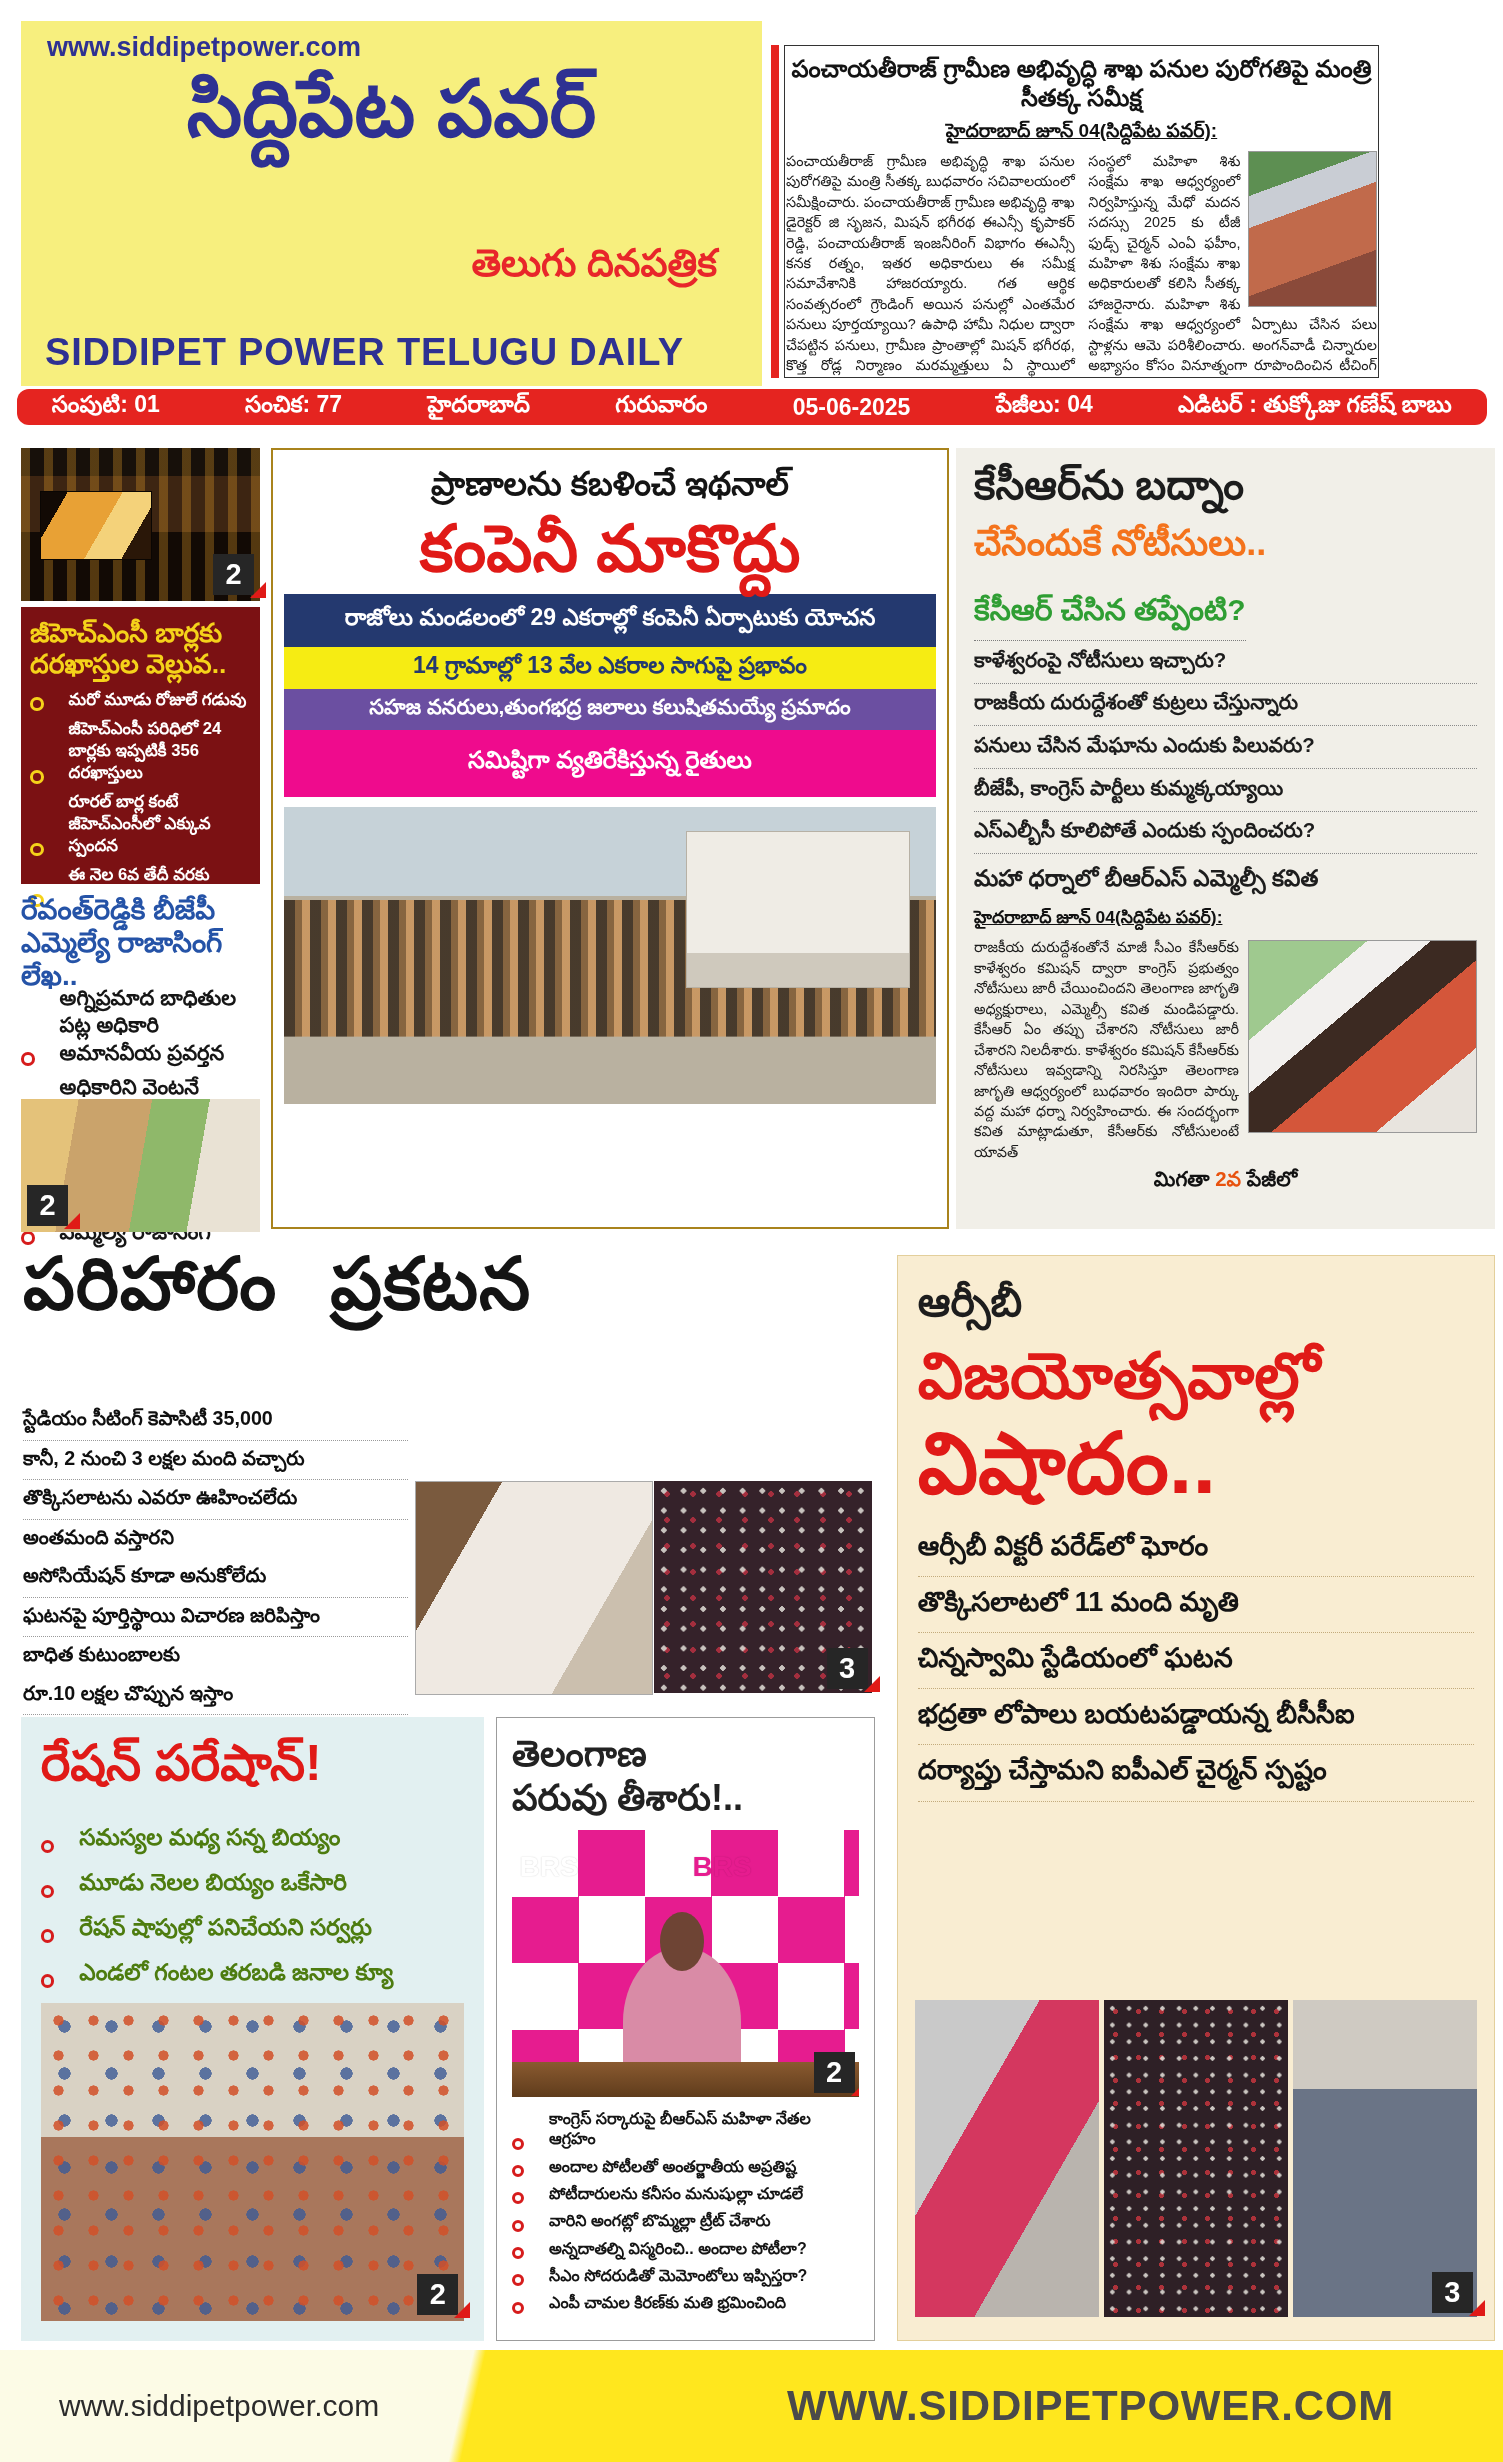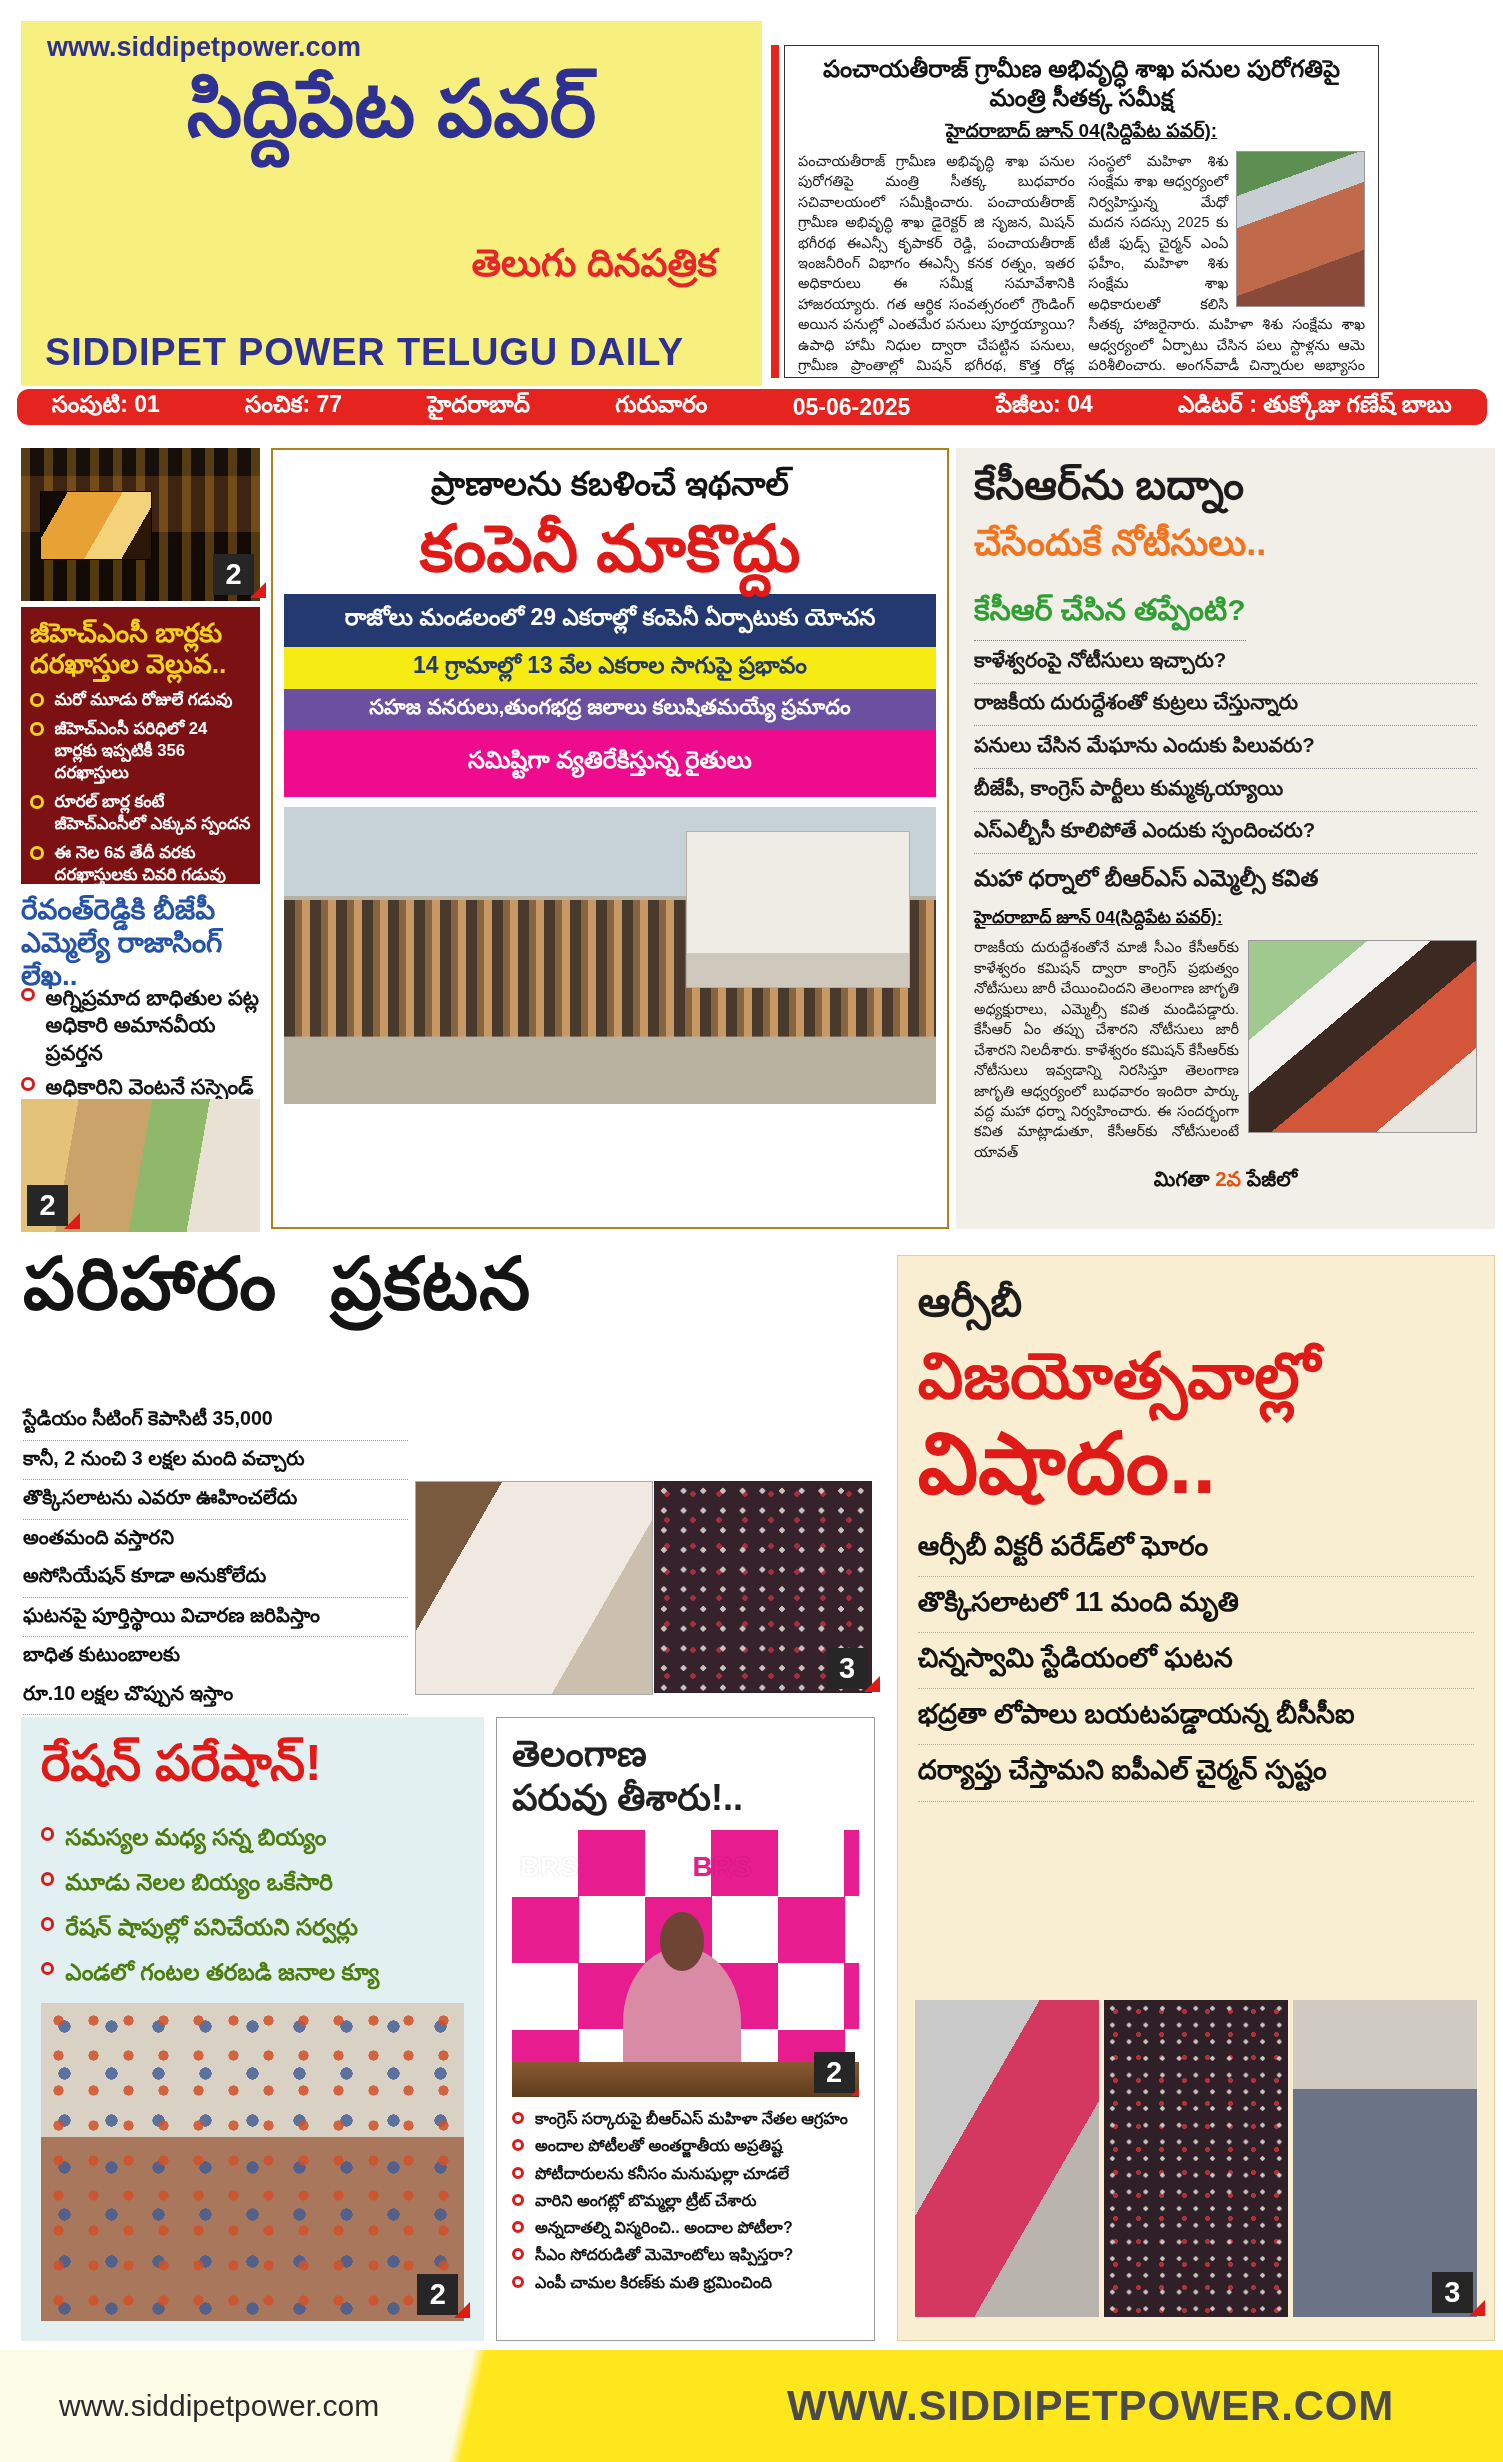--- a/index.html
+++ b/index.html
@@ -11,21 +11,21 @@
   .abs{position:absolute;}
   
   #masthead{left:21px;top:21px;width:741px;height:365px;background:#f7ef7e;}
   .mh-url{position:absolute;left:26px;top:10.6px;font-size:27px;font-weight:bold;color:#2e3192;}
   .mh-title{position:absolute;left:0;right:0;top:47px;text-align:center;font-size:79px;font-weight:800;color:#2e3192;line-height:1.05;}
   .mh-tagline{position:absolute;right:45px;top:221px;font-size:38px;font-weight:bold;color:#e8262a;}
   .mh-sub{position:absolute;left:24px;bottom:12px;font-size:38px;font-weight:800;color:#2e3192;letter-spacing:0.8px;}
   
   #redrule{left:771px;top:45px;width:7.6px;height:333px;background:#e52420;}
   #topbox{left:784px;top:45px;width:595px;height:333px;background:#fff;border:1.5px solid #333;
-    box-sizing:border-box;padding:9px 13px;overflow:hidden;}
+    box-sizing:border-box;padding:9px 1px;overflow:hidden;}
   .tb-headline{font-size:24px;font-weight:800;text-align:center;color:#141414;line-height:1.2;}
   .tb-dateline{font-size:19px;font-weight:800;text-decoration:underline;margin:7.6px auto 4.5px;text-align:center;width:60%;}
   .tb-cols{display:flex;gap:13.6px;}
   .tb-col{flex:1;font-size:14.4px;line-height:1.42;text-align:justify;color:#1b1b1b;}
   .tb-photo{float:right;width:127px;height:154px;margin:0 0 6px 7.6px;
     background:linear-gradient(160deg,#5d8f52 0 22%,#c9cdd4 22% 38%,#c16a4b 38% 72%,#8a4a3a 72%);border:0.8px solid #999;}
   
   #editionbar{left:16.7px;top:389px;width:1470px;height:36px;background:#e52420;border-radius:12px;
     display:flex;align-items:center;justify-content:space-between;padding:0 35px;box-sizing:border-box;
     color:#fff;font-size:23px;font-weight:bold;}
@@ -37,21 +37,21 @@
   
   #barphoto{left:21px;top:448px;width:239px;height:153px;
     background:
       repeating-linear-gradient(90deg,rgba(255,176,44,.28) 0 9px,rgba(0,0,0,0) 9px 23px),
       linear-gradient(#17100a 0 18%,#3d2512 18% 55%,#120a05 55%);}
   #barphoto .inset{position:absolute;left:8%;top:28%;width:46%;height:44%;
     background:linear-gradient(120deg,#120a05 0 18%,#e8a135 18% 55%,#f4d27a 55% 80%,#2a1708 80%);border:1.5px solid #0a0603;}
   #maroonbox{left:21px;top:607px;width:239px;height:277px;background:#7b1113;box-sizing:border-box;padding:10.6px 9px;}
   .maroon-h{color:#f5d21a;font-size:26.5px;font-weight:800;line-height:1.18;}
   .blist{list-style:none;margin:9px 0 0;padding:0;}
-  .blist li{display:flex;gap:11px;margin-bottom:7.6px;}
+  .blist li{display:flex;gap:25px;margin-bottom:7.6px;align-items:flex-end;}
   .ring{flex:0 0 auto;width:13.6px;height:13.6px;border-radius:50%;margin-top:3.8px;box-sizing:border-box;}
   .ring.yellow{border:3.8px solid #f5d21a;}
   .ring.red{border:3.8px solid #d61c1c;}
   #maroonbox .blist li span.t{color:#fff;font-size:16.7px;line-height:1.3;font-weight:600;}
   #rshead{left:21px;top:893px;width:239px;color:#2553a7;font-size:28px;font-weight:800;line-height:1.18;}
   #rsbullets{left:21px;top:975px;width:239px;}
   #rsbullets li span.t{font-size:21px;line-height:1.3;font-weight:600;color:#161616;}
   #rsphoto{left:21px;top:1099px;width:239px;height:133px;
     background:linear-gradient(100deg,#e4c27a 0 22%,#caa36b 22% 50%,#8fb86a 50% 72%,#e9e2d4 72%);}
   

